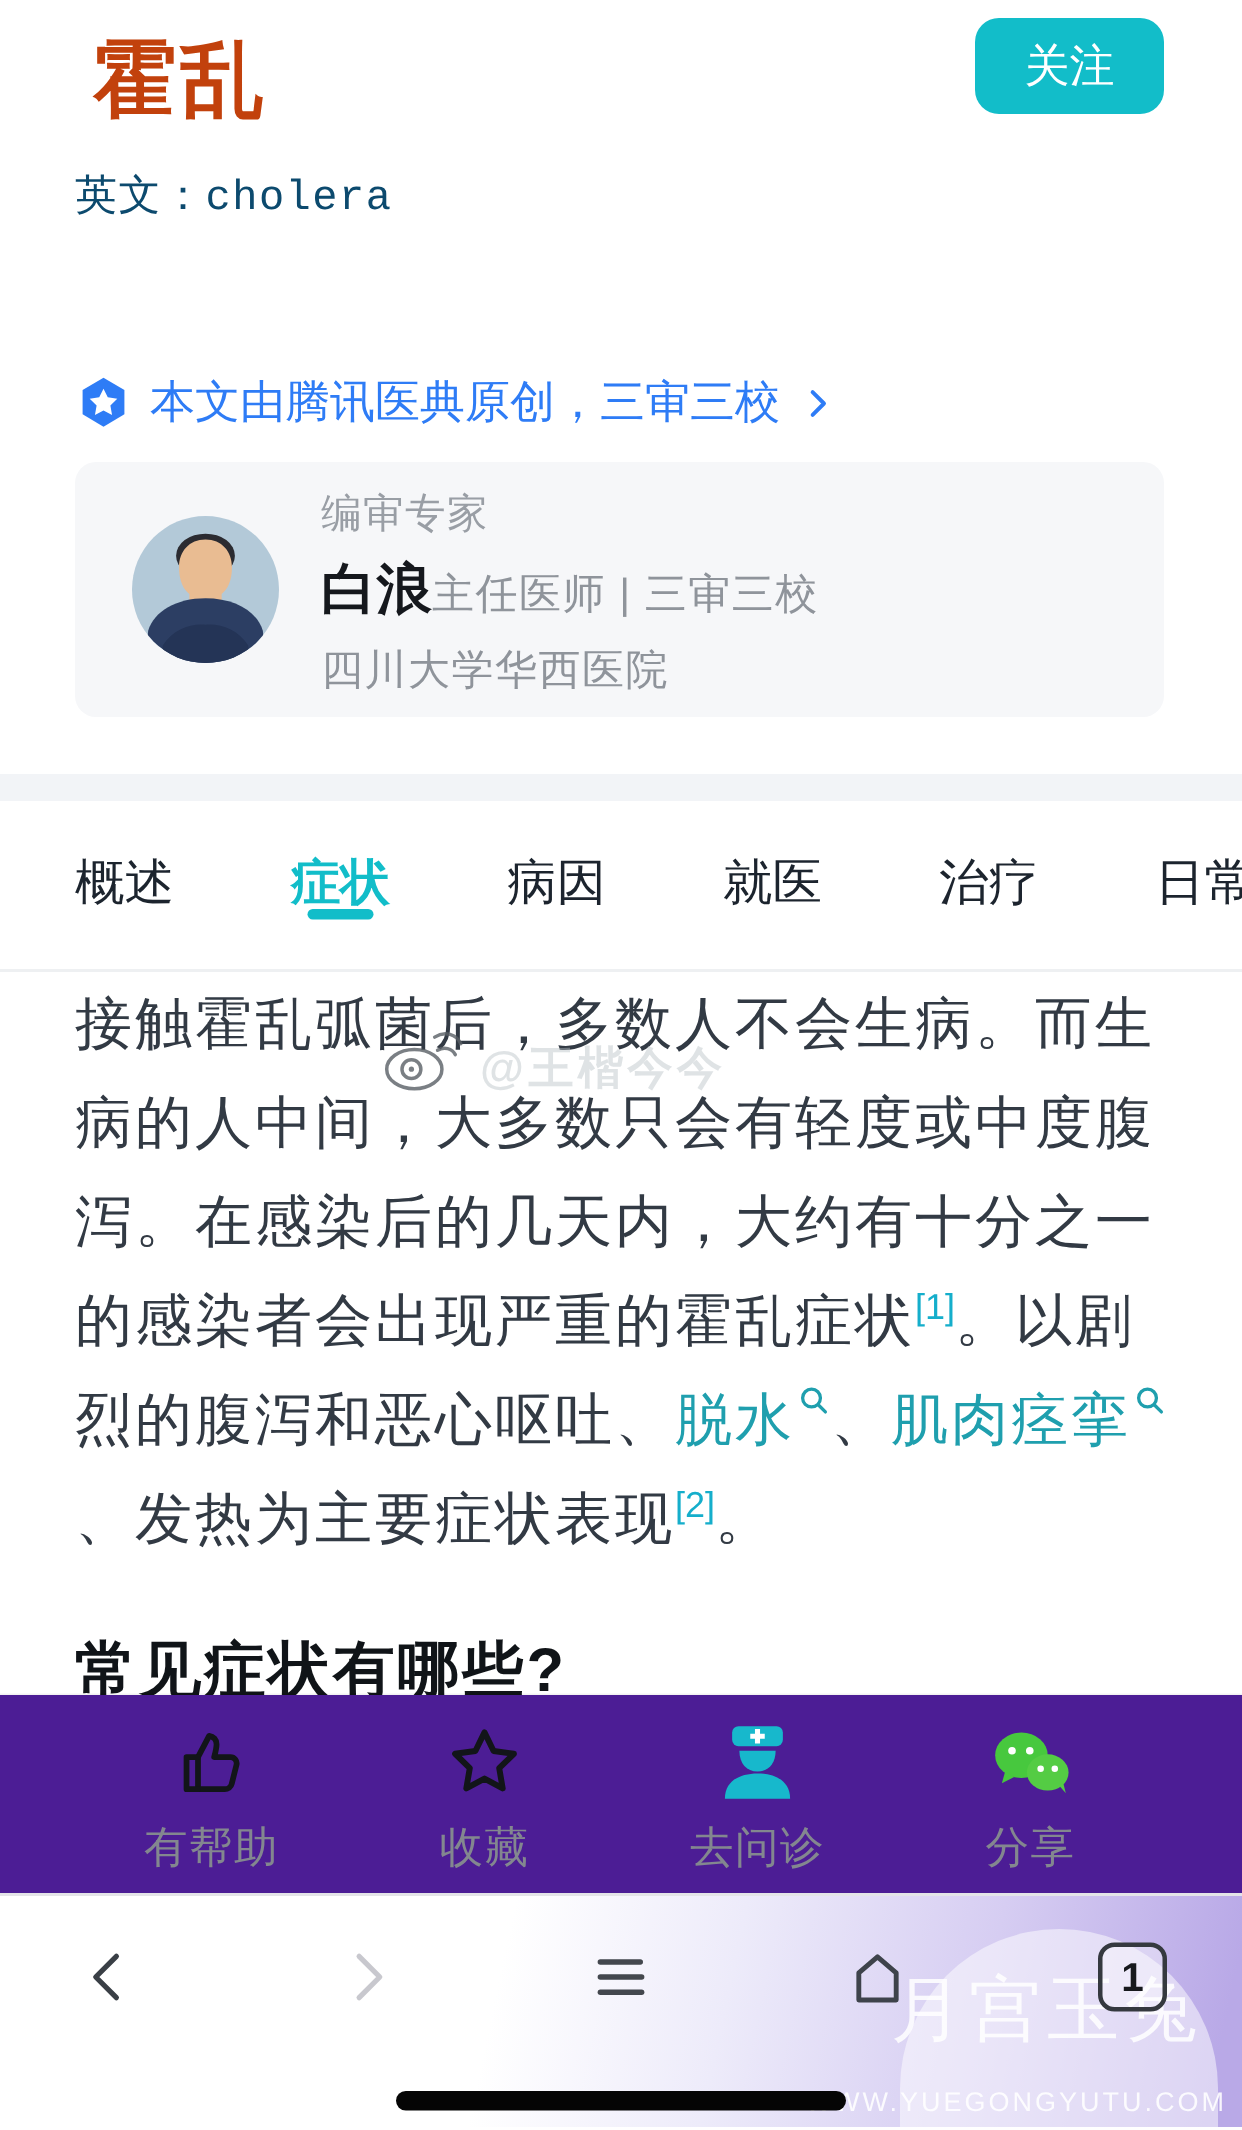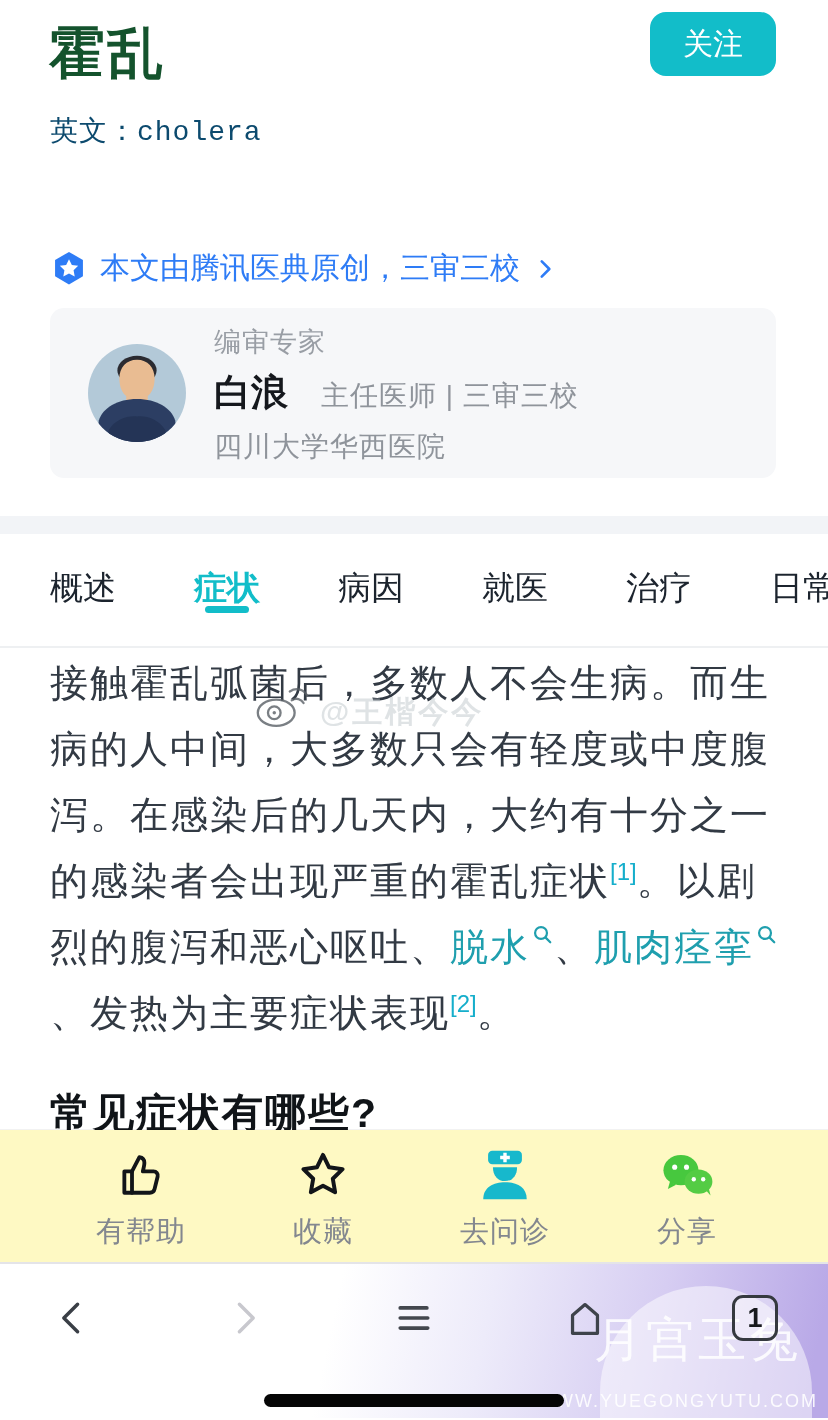--- a/index.html
+++ b/index.html
@@ -2,42 +2,42 @@
 <html><head>
 <meta charset="utf-8">
 <style>
   * { margin:0; padding:0; box-sizing:border-box; }
   html,body { background:#888; }
   body { font-family:"Liberation Sans","DejaVu Sans",sans-serif; }
   .screen{ position:relative; width:828px; height:1420px; margin:0 auto;
            background:#fff; overflow:hidden; color:#14181d; }
 
   
-  .page-title{ position:absolute; left:49px; top:16px; font-size:56px;
-               font-weight:bold; color:#14532d; letter-spacing:2px; }
+  .page-title{ position:absolute; left:62px; top:16px; font-size:56px;
+               font-weight:bold; color:#c2410c; letter-spacing:2px; }
   .follow-btn{ position:absolute; left:650px; top:12px; width:126px; height:64px;
                background:#12bdc9; border:none; border-radius:16px; color:#fff;
                font-size:30px; font-family:inherit; display:flex; align-items:center;
                justify-content:center; cursor:pointer; }
   .meta{ position:absolute; left:50px; top:112px; font-size:28px; color:#0c4a6e;
          line-height:42px; letter-spacing:1px;font-family:Liberation Mono, monospace; }
 
   
   .origin-row{ position:absolute; left:50px; top:248px; display:flex;
                align-items:center; gap:12px; color:#2e7cf6; font-size:30px; }
   .origin-row svg{ display:block; }
 
   
   .expert-card{ position:absolute; left:50px; top:308px; width:726px; height:170px;
                 background:#f6f7f9; border-radius:14px; }
   .avatar{ position:absolute; left:38px; top:36px; width:98px; height:98px;
            border-radius:50%; overflow:hidden; }
   .expert-info{ position:absolute; left:164px; top:16px; }
   .expert-role{ font-size:27px; color:#999ea5; letter-spacing:1px; }
-  .expert-name-row{ margin-top:8px; display:flex; align-items:baseline; gap:33px; }
+  .expert-name-row{ margin-top:8px; display:flex; align-items:baseline; gap:0; }
   .expert-name{ font-size:37px; font-weight:bold; color:#15181d; }
   .expert-title{ font-size:28px; color:#8f949b; letter-spacing:1px; }
   .expert-hospital{ margin-top:10px; font-size:28px; color:#8f949b; letter-spacing:1px; }
 
   
   .section-band{ position:absolute; left:0; top:516px; width:828px; height:18px;
                  background:#f2f4f7; }
   .tab-bar{ position:absolute; left:0; top:534px; width:828px; height:114px;
             background:#fff; border-bottom:2px solid #eef0f2; overflow:hidden; }
   .tab-row{ display:flex; gap:78px; padding:32px 0 0 50px; white-space:nowrap; }
@@ -59,21 +59,21 @@
 
   
   .weibo-wm{ position:absolute; left:202px; top:28px; display:flex;
              align-items:flex-start; pointer-events:none;font-weight:bold; }
   .weibo-wm svg{ opacity:.8; }
   .weibo-handle{ margin-left:6px; margin-top:14px; font-size:30px;
                  color:rgba(185,192,198,.45); letter-spacing:3px; }
 
   
   .action-bar{ position:absolute; left:0; top:1130px; width:828px; height:132px;
-               background:#fef9c3; box-shadow:0 -1px 0 rgba(0,0,0,.05);
+               background:#4c1d95; box-shadow:0 -1px 0 rgba(0,0,0,.05);
                display:flex; padding:0 50px; }
   .action-item{ flex:1; display:flex; flex-direction:column; align-items:center;
                 justify-content:center; cursor:pointer; padding-top:6px; }
   .action-icon{ height:58px; display:flex; align-items:center; }
   .action-label{ margin-top:8px; font-size:29px; color:#83878f; letter-spacing:1px; }
 
   
   .browser-bar{ position:absolute; left:0; top:1262px; width:828px; height:156px;
                 border-top:2px solid #e4e4e8;
                 background:linear-gradient(102deg,#ffffff 40%,#edebfa 58%,

